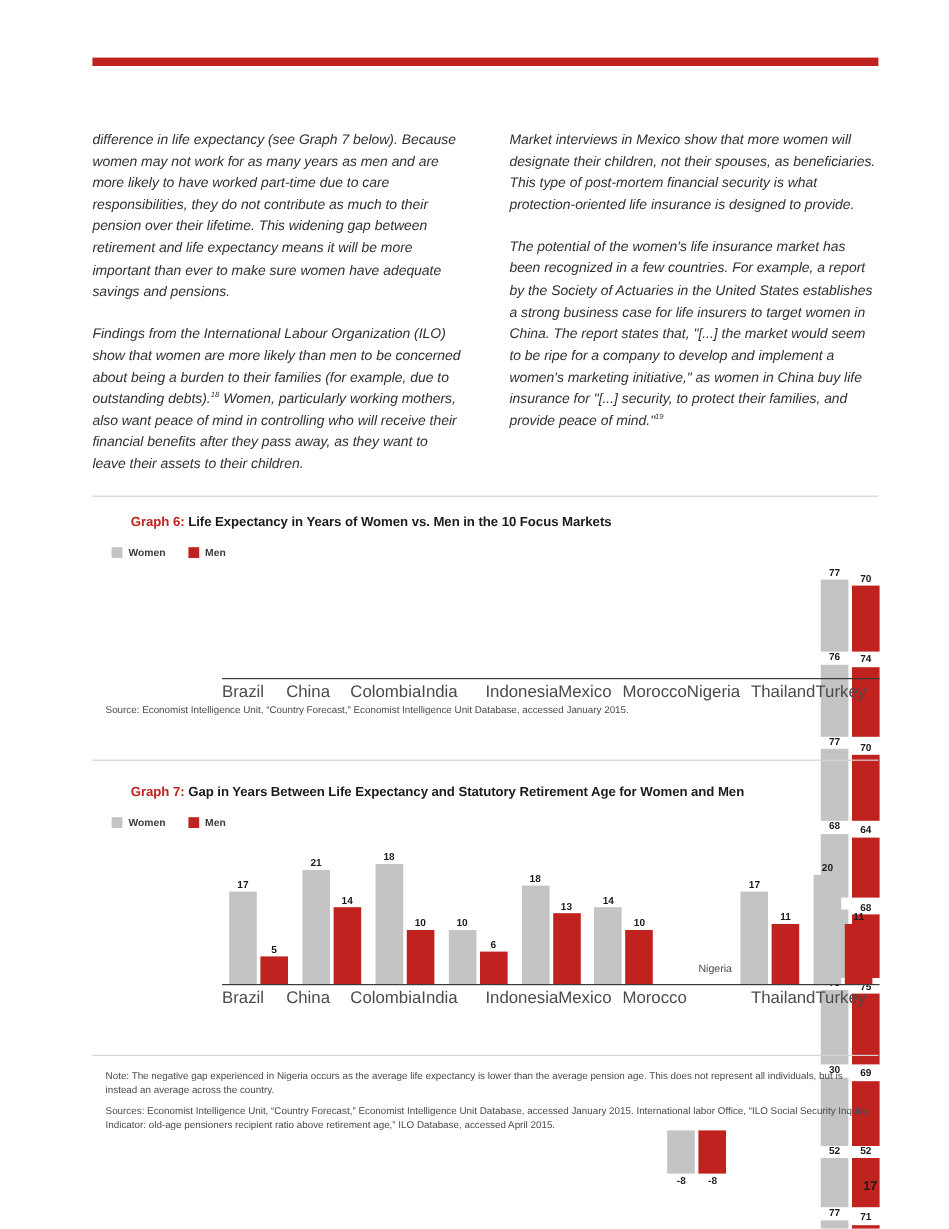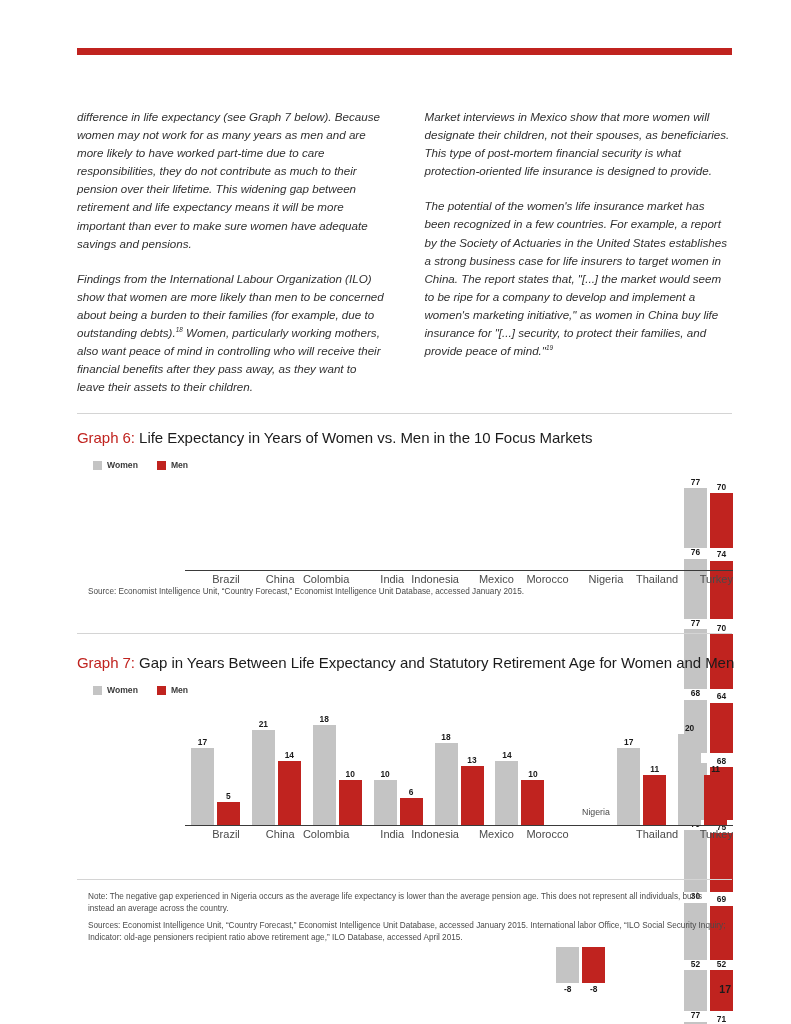--- a/index.html
+++ b/index.html
@@ -57,25 +57,26 @@
   .hr-g6 { top: 413px; }
   .hr-g7 { top: 633px; }
   .hr-bot { top: 879px; }
 
   
   .graph-block { position: absolute; left: 77px; width: 655px; }
   .g6 { top: 429px; }
   .g7 { top: 654px; }
 
   .graph-title {
-    font-size: 15px;
-    font-weight: normal;
+    font-size: 11px;
+    font-weight: bold;
     color: #1b1b1b;
     letter-spacing: -0.05px;
     white-space: nowrap;
+    margin-left: 32px;
   }
   .graph-title .lbl { color: #c0231f; }
 
   .legend {
     display: flex;
     align-items: center;
     gap: 5px;
     margin-top: 14px;
     margin-left: 16px;
     font-size: 8.6px;
@@ -160,22 +161,22 @@
   
   .cats {
     position: absolute;
     left: 108px; width: 548px;
     display: flex;
   }
   .cats-6 { top: 95px; }
   .cats-7 { top: 125px; }
   .cat {
     flex: 1 1 0;
-    text-align: right;
-    font-size: 11px;
+    text-align: left;
+    font-size: 14px;
     color: #4a4a4a;
   }
   .cat-above {
     position: absolute;
     left: 108px; width: 548px;
     top: 104px;
     display: flex;
     pointer-events: none;
   }
   .cat-above .slot { flex: 1 1 0; text-align: center; font-size: 8.8px; color: #4a4a4a; }

